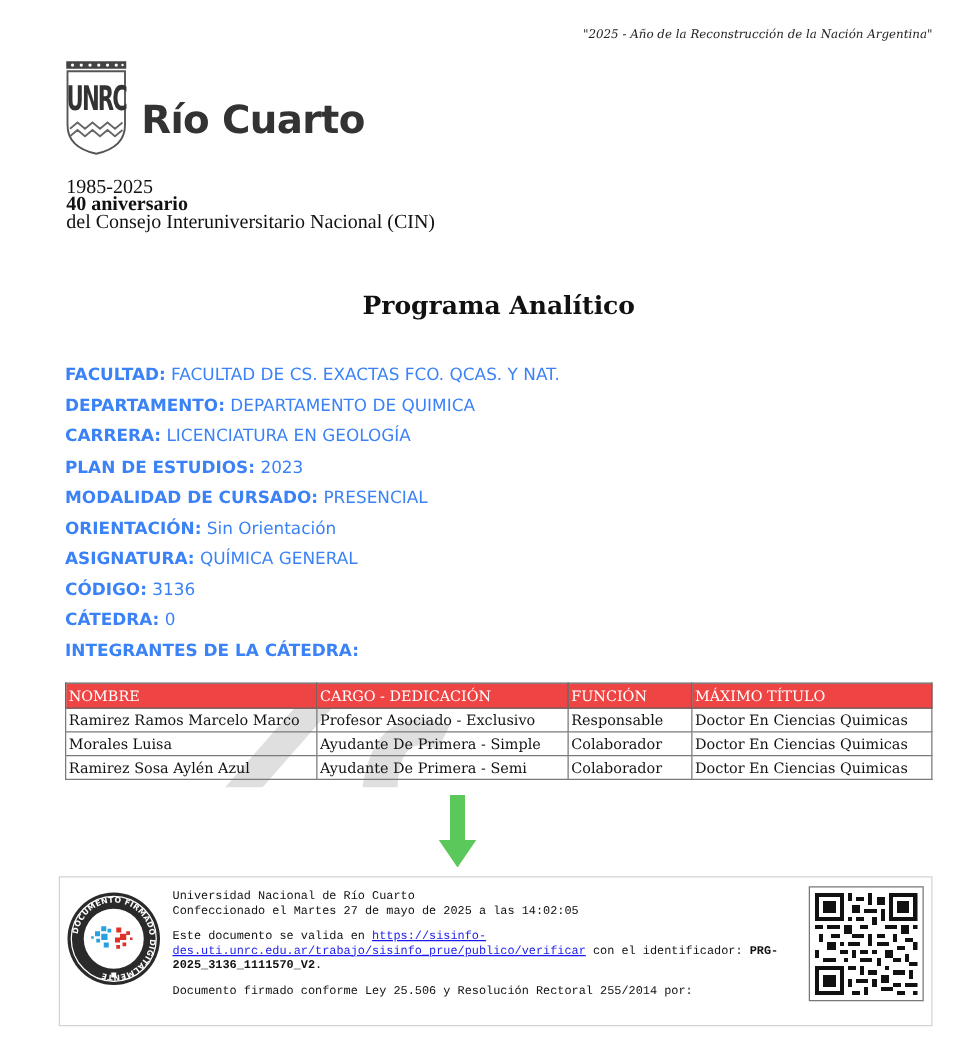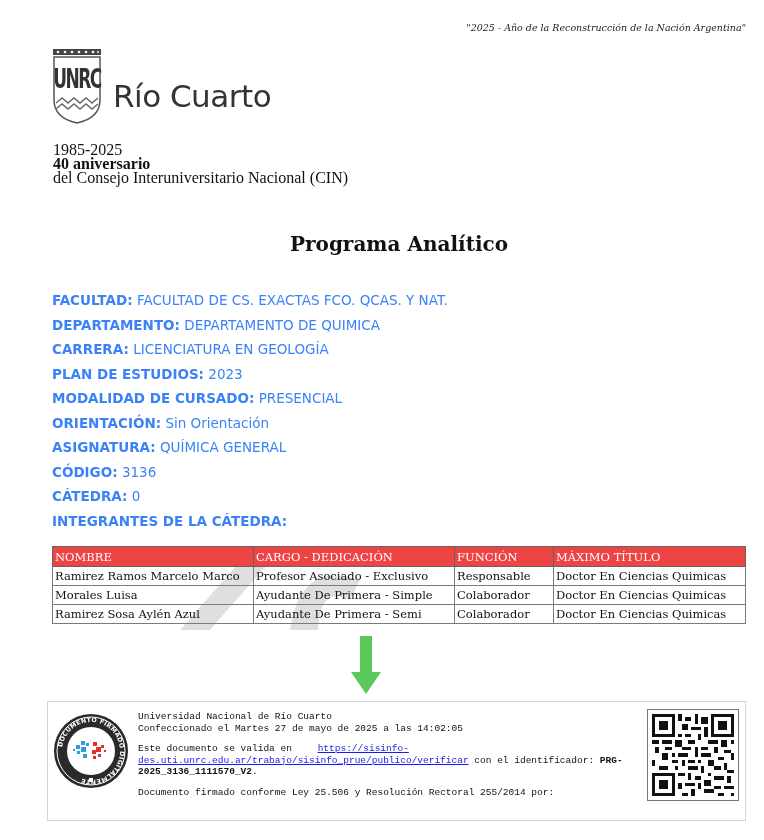--- a/index.html
+++ b/index.html
@@ -1,36 +1,36 @@
 <!DOCTYPE html>
 <html><head>
 <meta charset="utf-8">
 <style>
   html, body { margin:0; padding:0; background:#ffffff; }
   body { width:764px; height:840px; position:relative; overflow:hidden; color:#111; }
   .motto { position:absolute; top:22px; right:18px; font-family:"DejaVu Serif", serif; font-style:italic; font-size:9.5px; color:#222; }
   .logo { position:absolute; left:52px; top:48px; width:260px; height:80px; }
   .crest { position:absolute; left:0; top:0; width:50px; height:76px; }
   .uni-line1 { position:absolute; left:63px; top:10px; font-family:"DejaVu Sans", sans-serif; font-size:17px; color:#333; letter-spacing:-0.2px; white-space:nowrap; }
-  .uni-line2 { position:absolute; left:61px; top:30px; font-family:"DejaVu Sans", sans-serif; font-size:31px; font-weight:normal; color:#333; letter-spacing:-0.5px; white-space:nowrap; }
+  .uni-line2 { position:absolute; left:61px; top:30px; font-family:"DejaVu Sans", sans-serif; font-size:31px; font-weight:bold; color:#333; letter-spacing:-0.5px; white-space:nowrap; }
   .anniv { position:absolute; left:53px; top:143px; font-family:Liberation Serif, serif; font-size:16px; line-height:14px; color:#111; }
   .anniv .b { font-weight:bold; }
   .title { position:absolute; left:0; width:798px; top:232px; text-align:center; font-family:"DejaVu Serif", serif; font-weight:bold; font-size:20px; color:#111; }
   .fields { position:absolute; left:52px; top:288px; font-family:"DejaVu Sans", sans-serif; font-size:13.5px; line-height:24.5px; color:#3b82f6; }
   .fields .lbl { font-weight:bold; }
   .watermark { position:absolute; left:170px; top:540px; width:200px; height:90px; opacity:0.12; }
   .tbl { position:absolute; left:52px; top:546px; width:694px; border-collapse:collapse; font-family:"DejaVu Serif", serif; font-size:11.5px; }
   .tbl th { background:#ef4444; color:#fff; font-weight:normal; text-align:left; padding:1px 2px; height:17px; border:1px solid #636363; }
   .tbl td { border:1px solid #7a7a7a; padding:1px 2px; height:16px; white-space:nowrap; color:#111; }
   .arrow { position:absolute; left:351px; top:636px; width:30px; height:58px; }
   .sigbox { position:absolute; left:47px; top:701px; width:699px; height:120px; border:1px solid #d4d4d4; box-sizing:border-box; }
   .seal { position:absolute; left:4px; top:10px; width:78px; height:78px; }
   .sigtext { position:absolute; left:90px; top:9px; font-family:Liberation Mono, monospace; font-size:9.5px; line-height:11.5px; color:#111; width:520px; }
   .sigtext p { margin:0 0 9px 0; }
-  .sigtext a { color:#1a1aee; text-decoration:underline;margin-left:20px; }
+  .sigtext a { color:#1a1aee; text-decoration:underline; }
   .sigtext .b { font-weight:bold; }
   .qr { position:absolute; right:6px; top:7px; width:92px; height:92px; border:1px solid #777; box-sizing:border-box; padding:4px; background:#fff; }
 </style>
 </head>
 <body>
 
 <div class="motto">"2025 - Año de la Reconstrucción de la Nación Argentina"</div>
 
 <div class="logo">
   <svg class="crest" viewBox="0 0 50 76">

